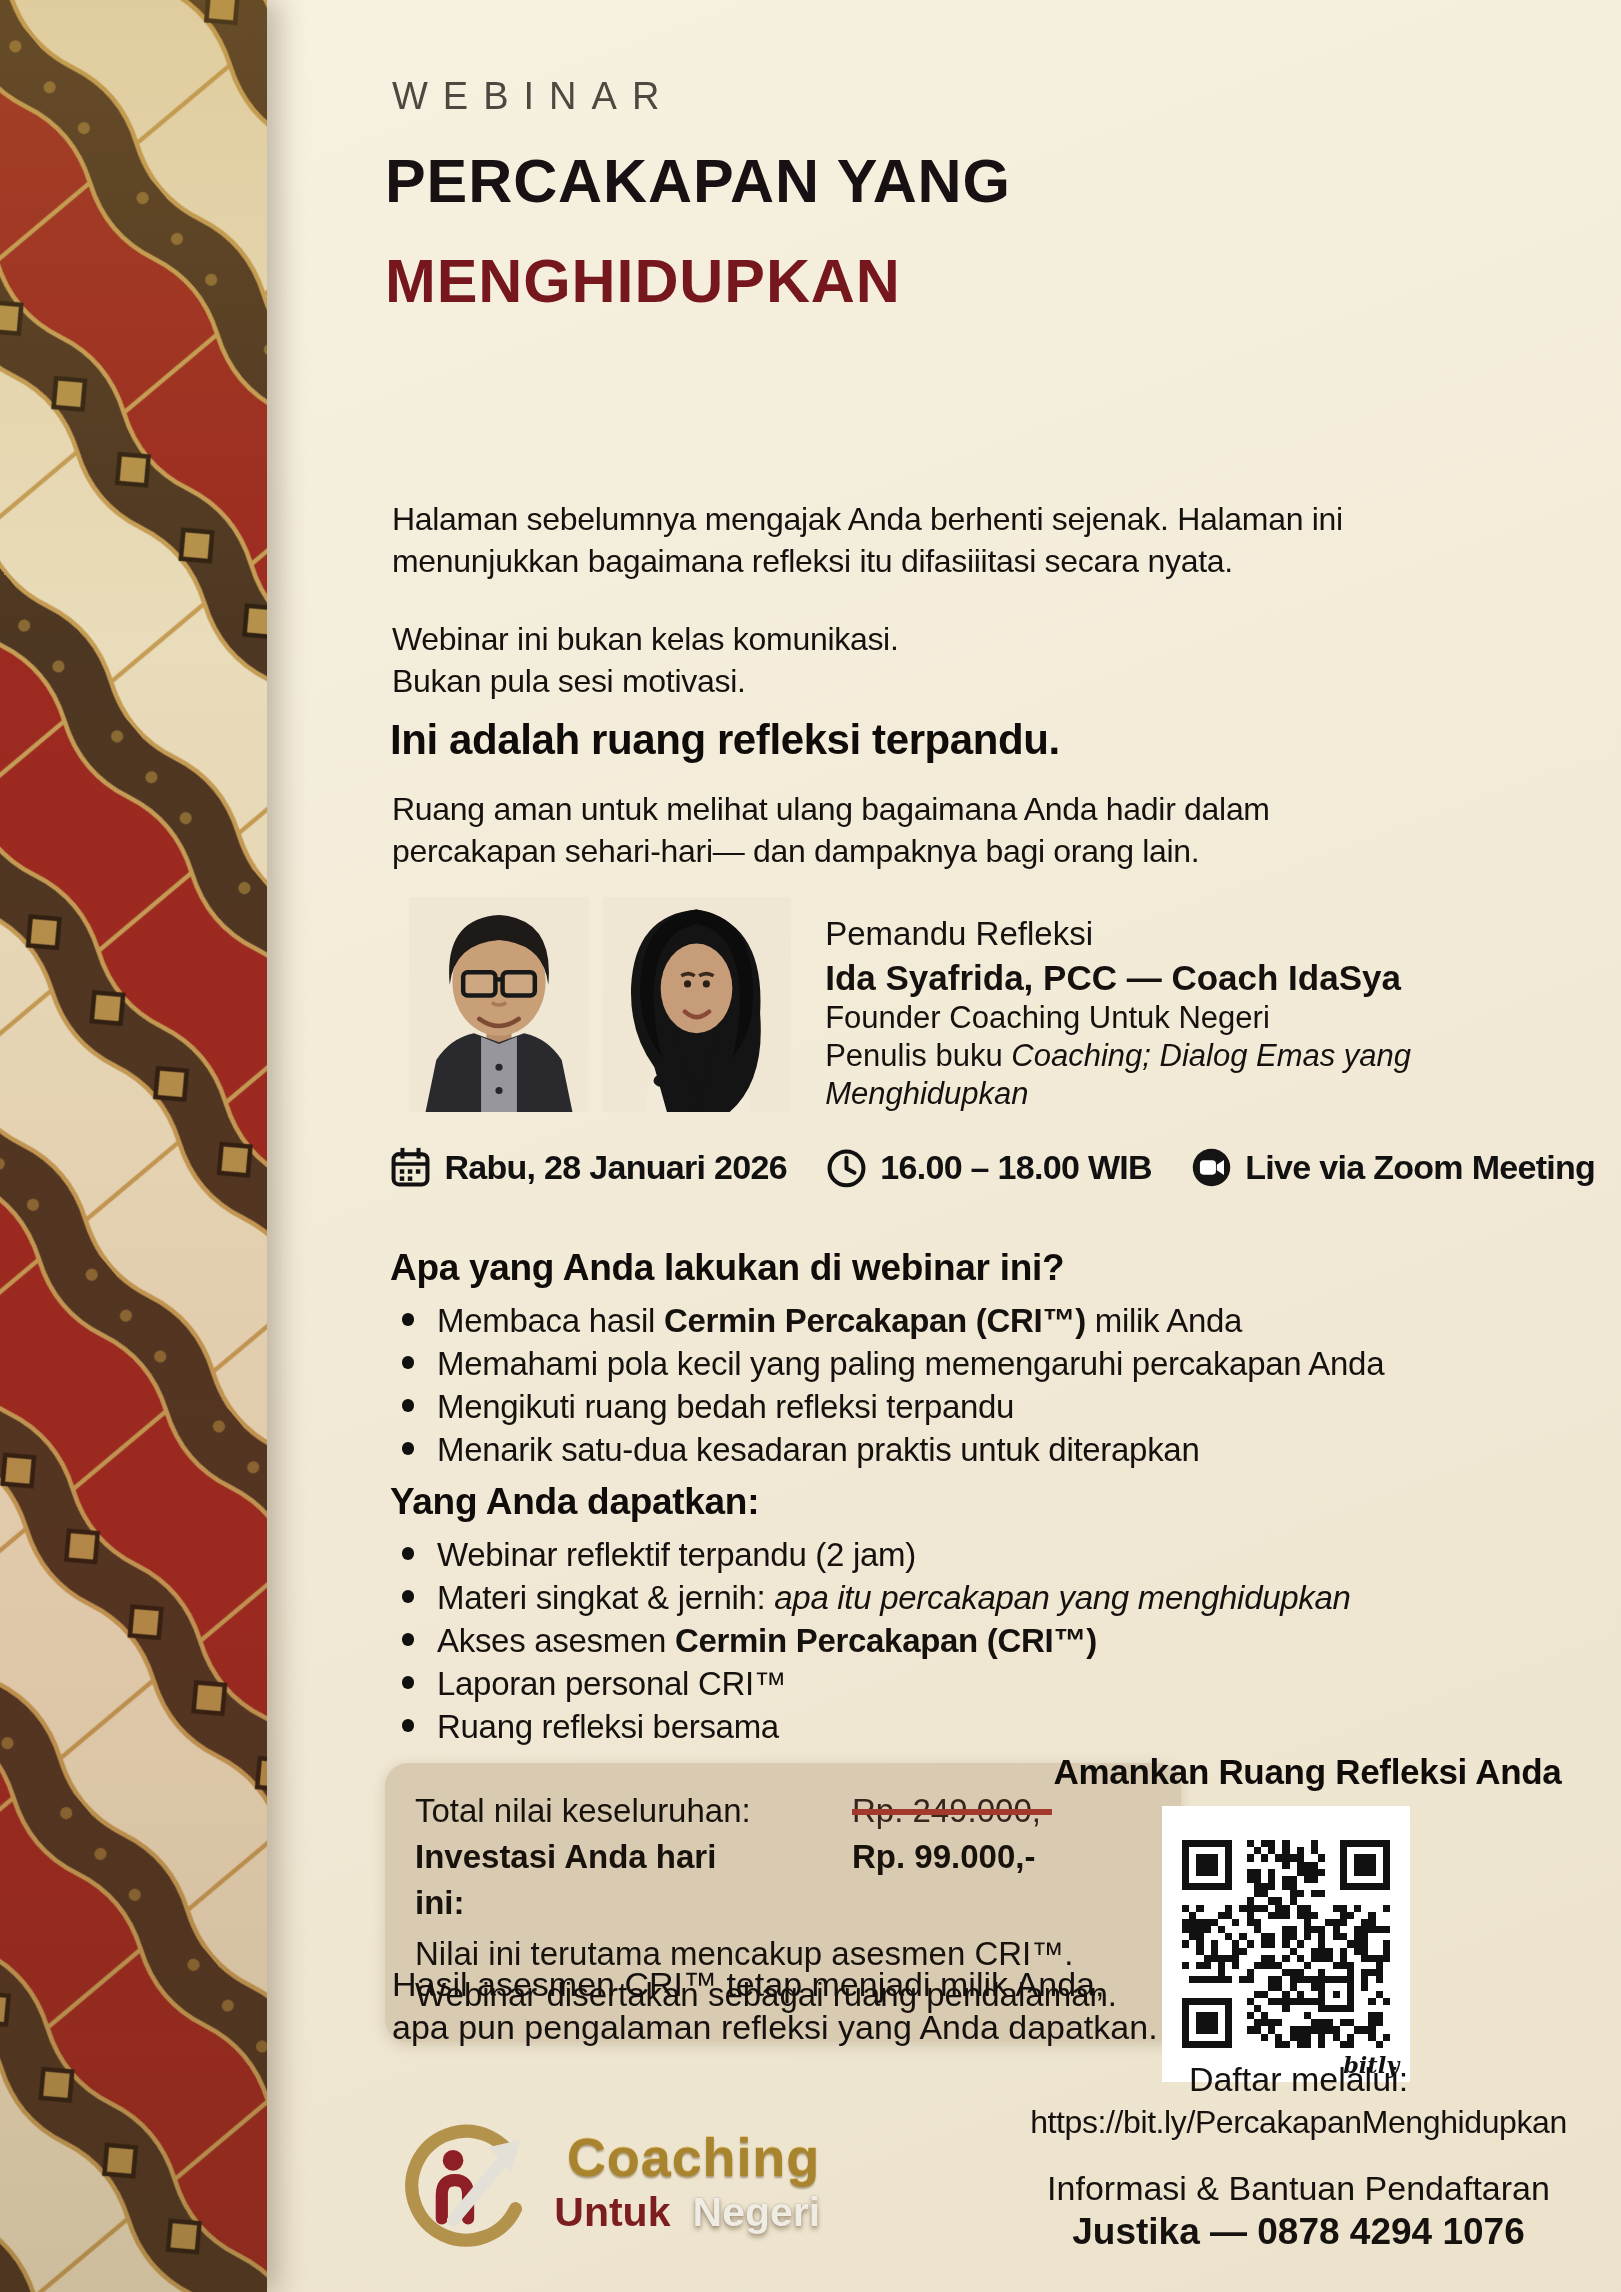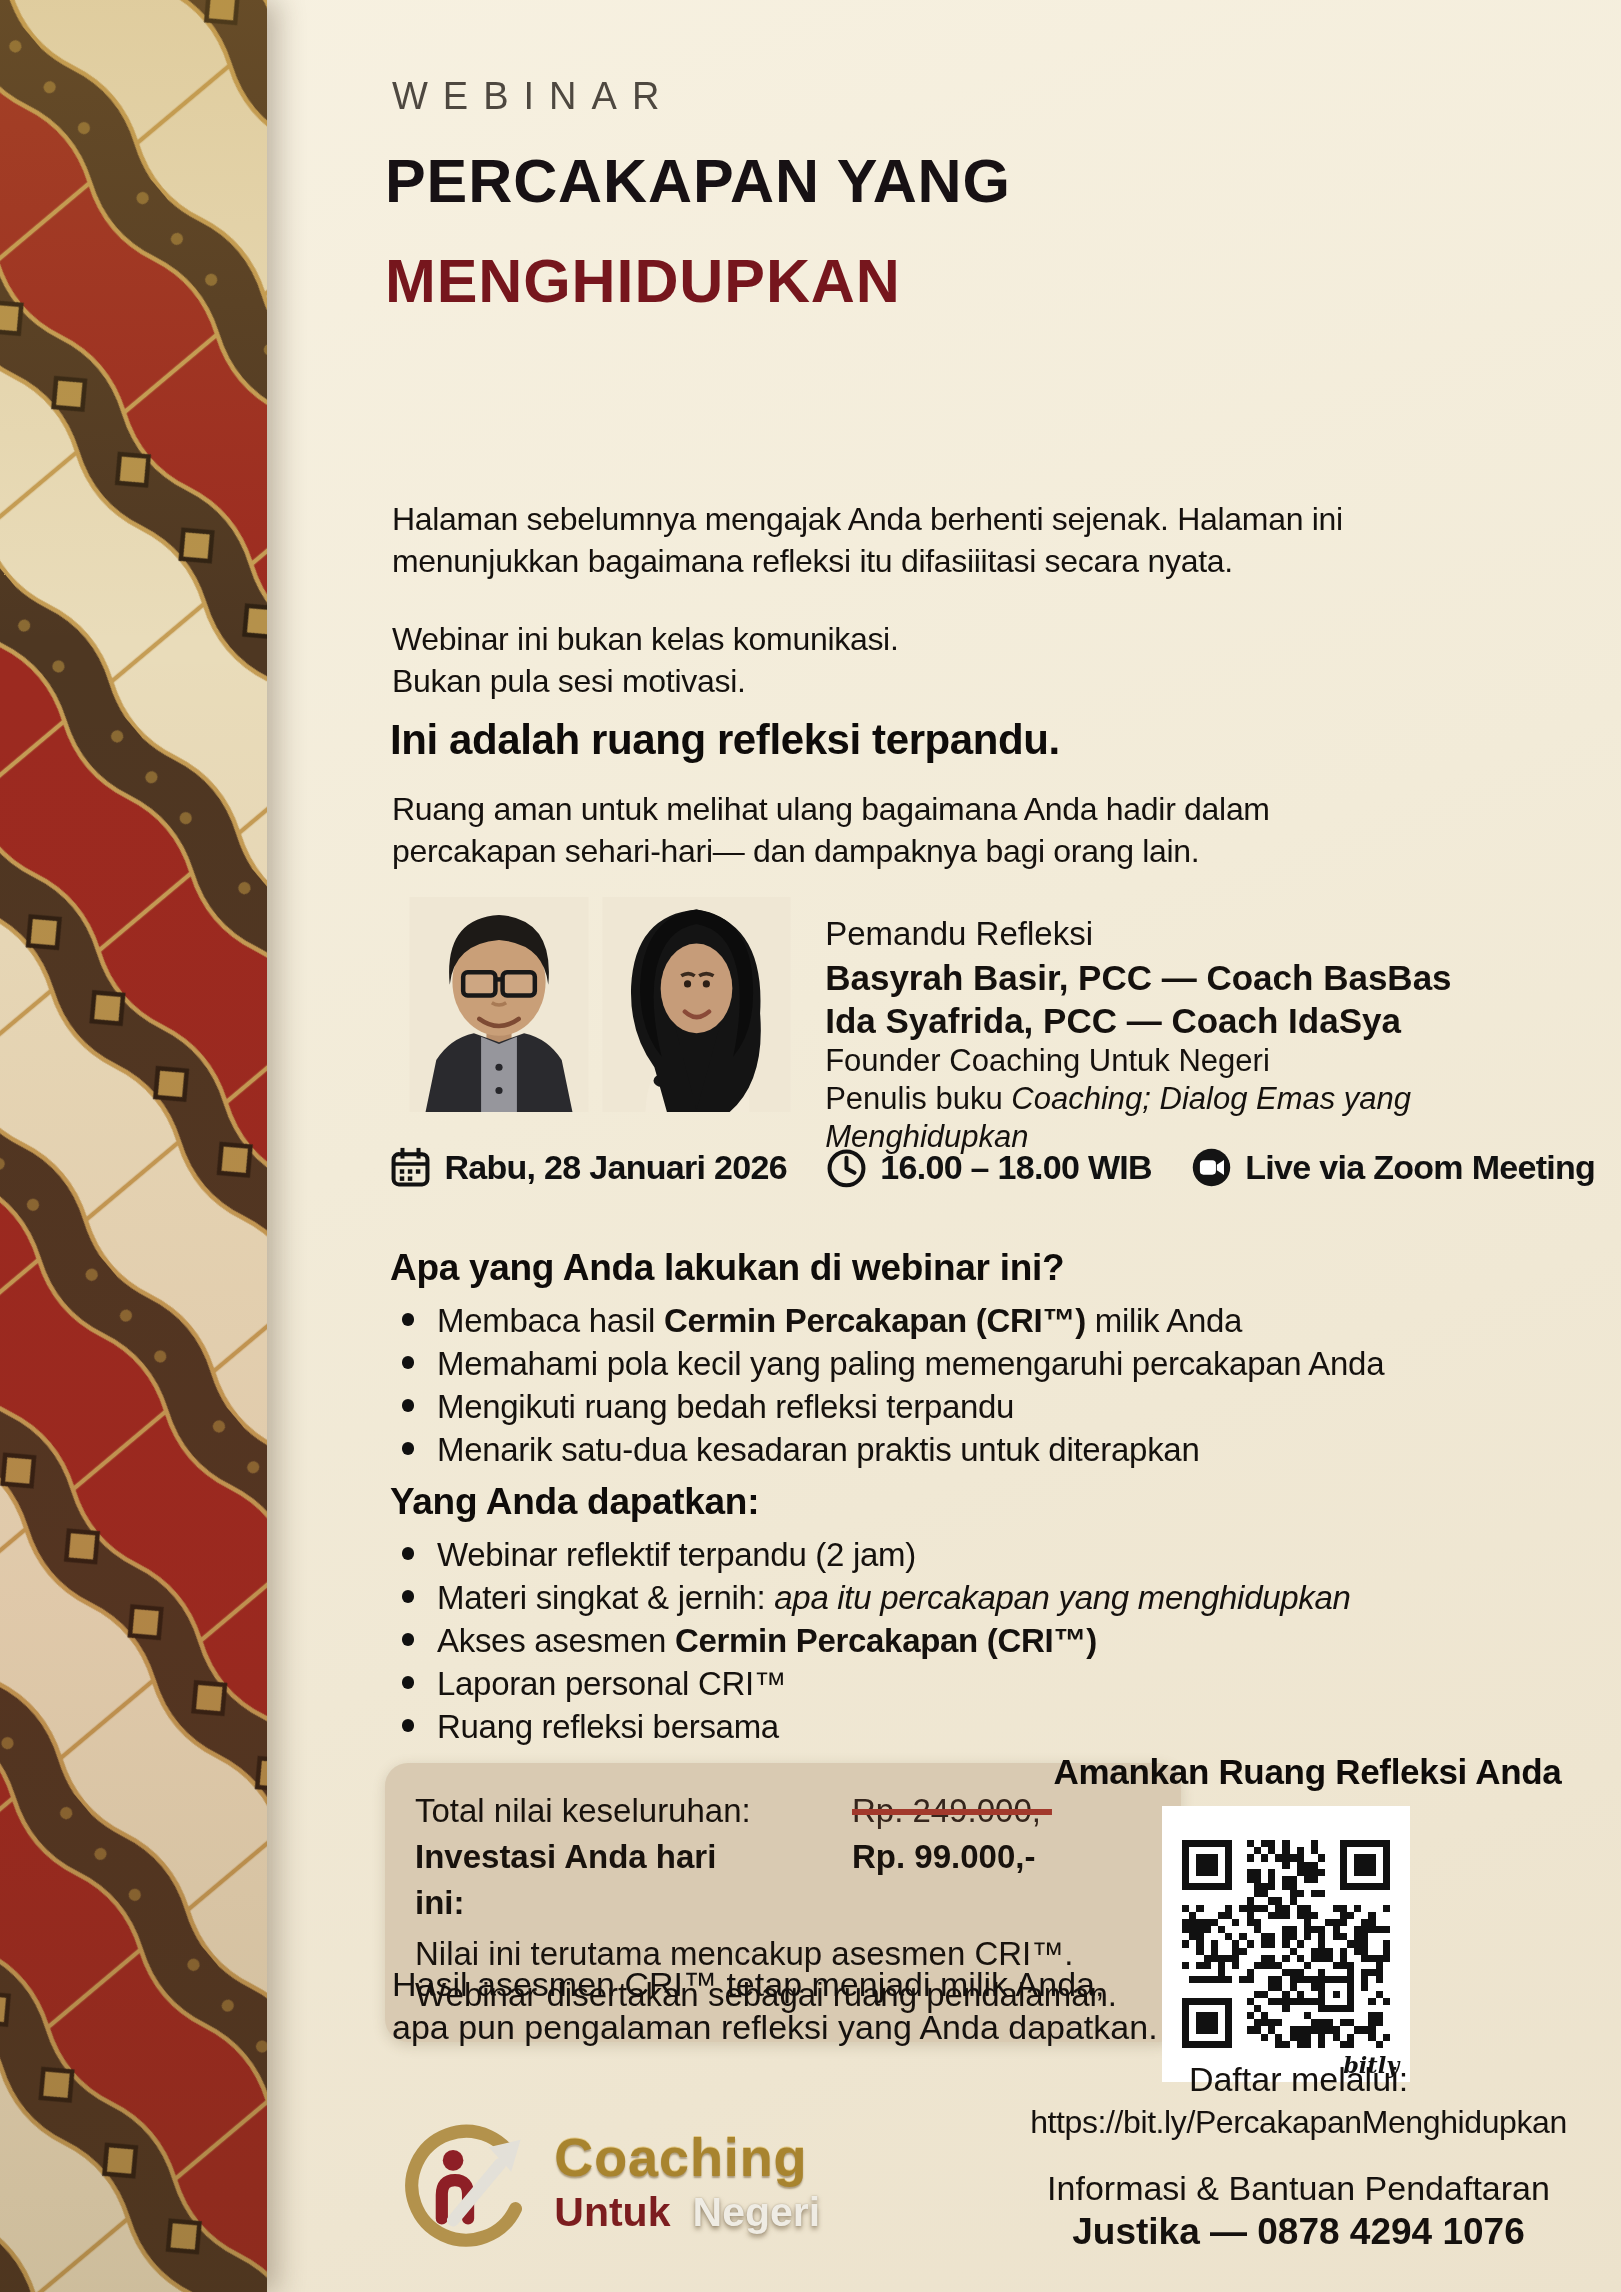--- a/index.html
+++ b/index.html
@@ -61,21 +61,21 @@
   .qr-card svg{width:100%;height:100%;shape-rendering:crispEdges;}
   .qr-brand{position:absolute;right:7.2px;bottom:3.6px;background:#fff;padding:0 3.6px;
     font-family:"DejaVu Serif",serif;font-style:italic;font-weight:700;font-size:22.4px;color:#111;}
   .reg-cta{position:absolute;left:994px;top:2058px;width:609px;text-align:center;font-size:34px;line-height:43px;}
   .reg-cta .url{display:block;font-size:32px;letter-spacing:-0.4px;}
   .contact{position:absolute;left:994px;top:2167px;width:609px;text-align:center;font-size:34px;line-height:43px;}
   .contact .line2{display:block;font-weight:700;font-size:37px;}
   
   .guarantee{position:absolute;left:392px;top:1963px;font-size:34px;line-height:43px;}
   .guarantee span{display:block;}
-  .logo{position:absolute;left:398px;top:2106px;display:flex;align-items:center;}
+  .logo{position:absolute;left:398px;top:2106px;display:flex;align-items:center;text-align:right;}
   .logo-text{margin-left:14.3px;}
   .logo-coaching{font-size:54px;font-weight:700;letter-spacing:0.9px;color:#a8842f;
     text-shadow:0 1.8px 1.8px rgba(90,65,20,.45),0 -0.9px 0 #e3c884;}
   .logo-sub{margin-top:1.8px;font-size:41px;font-weight:700;}
   .logo-untuk{color:#7c1d1f;}
   .logo-negeri{color:#efece4;margin-left:10.7px;text-shadow:0 2.7px 5.4px rgba(90,70,40,.55),0 0 1.8px #b6ab95;}
 </style>
 </head>
 <body>
 
@@ -148,21 +148,20 @@
       <ellipse cx="105" cy="102" rx="40" ry="50" fill="#c69c79"></ellipse>
       <path d="M88,88 Q96,83 103,88" stroke="#3a2a1e" stroke-width="4" fill="none"></path>
       <path d="M108,88 Q116,83 124,88" stroke="#3a2a1e" stroke-width="4" fill="none"></path>
       <circle cx="95" cy="97" r="4" fill="#2c1f16"></circle>
       <circle cx="116" cy="97" r="4" fill="#2c1f16"></circle>
       <path d="M92,128 Q105,140 119,128" stroke="#8a4a38" stroke-width="5" fill="none" stroke-linecap="round"></path>
       <path d="M105,14 Q45,22 42,100 Q42,150 66,178 Q52,120 60,80 Q70,36 105,30 Q140,36 150,80 Q158,120 146,178 Q170,150 168,100 Q166,22 105,14 Z" fill="#0c0c0c"></path>
     </svg>
     <div class="coach-text">
       <div class="coach-label">Pemandu Refleksi</div>
-      <div class="coach-name">Basyrah Basir, PCC — Coach BasBas</div>
       <div class="coach-name">Ida Syafrida, PCC — Coach IdaSya</div>
       <div class="coach-sub">Founder Coaching Untuk Negeri</div>
       <div class="coach-sub"><span>Penulis buku </span><em>Coaching; Dialog Emas yang Menghidupkan</em></div>
     </div>
   </div>
 
   <div class="event-row">
     <div class="event-item">
       <svg width="41" height="43" viewBox="0 0 46 48">
         <rect x="4" y="9" width="38" height="34" rx="6" fill="none" stroke="#111" stroke-width="4.5"></rect>

